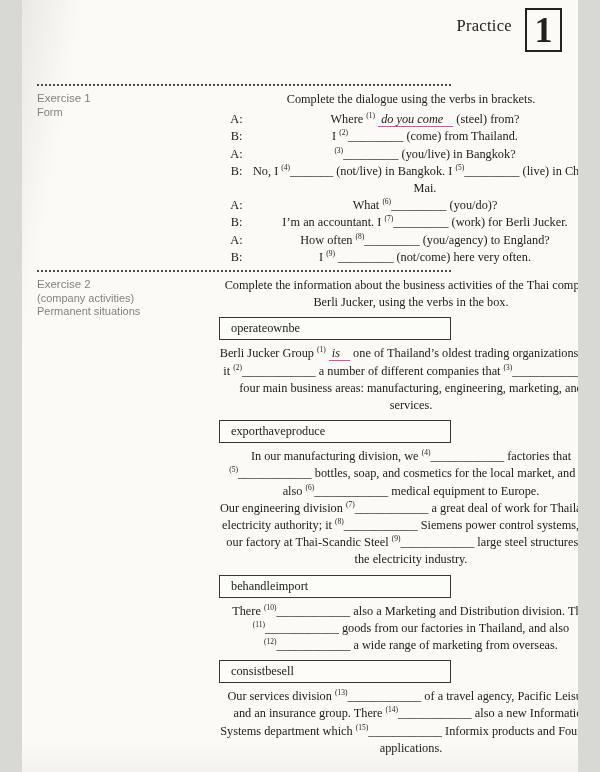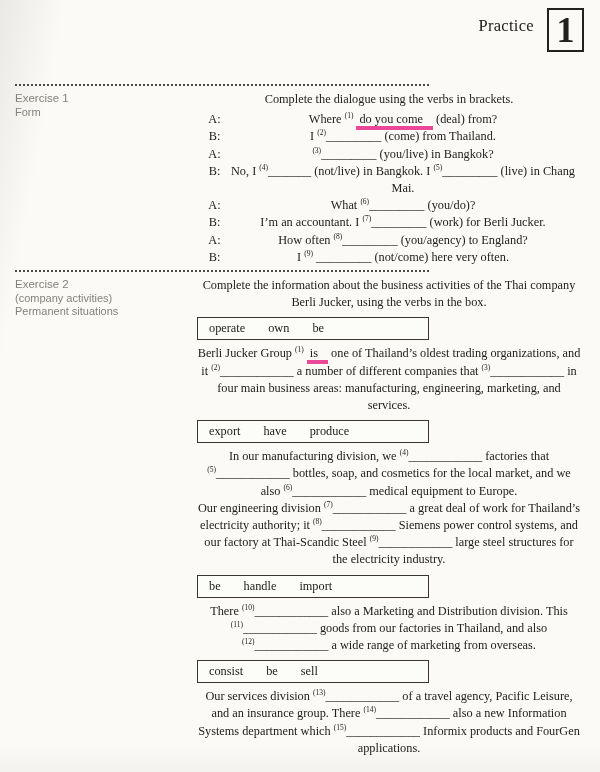--- a/index.html
+++ b/index.html
@@ -1,19 +1,19 @@
 <!DOCTYPE html>
 <html style="--paper: #fbfaf6; --ink: #232120; --label: #83837e;"><head>
 <meta charset="utf-8">
 <style>
   * { box-sizing: border-box; }
   html, body { margin: 0; padding: 0; background: #d8d8d4; }
   .page {
     position: relative;
-    width: 600px; height: 772px;
+    width: 556px; height: 772px;
     margin: 0 auto;
     background: var(--paper, #fbfaf6);
     color: var(--ink, #232120);
     font-family: "Liberation Serif", serif;
     overflow: hidden;
   }
   .page::before {
     content: ""; position: absolute; inset: 0; pointer-events: none;
     background: linear-gradient(100deg, rgba(0,0,0,0.07), rgba(0,0,0,0) 9%),
                 linear-gradient(0deg, rgba(0,0,0,0.03), rgba(0,0,0,0) 4%);
@@ -46,31 +46,32 @@
   .instruction { margin: 0 0 3px 0; }
 
   
   .dialogue { margin-left: 9px; margin-top: 2px; }
   .dline { display: flex; }
   .speaker { width: 19px; flex: none; }
   .dtext { flex: 1; }
 
   sup.num { font-size: 7.5px; line-height: 0; vertical-align: super; }
   .answer {
-    border-bottom: 4px solid #ec4899;
+    font-style: italic;
+    border-bottom: 1px solid #ec4899;
     padding: 0 10px 0 3px;
   }
 
   
   .word-box {
     margin: 6px 0 5px 1px;
     border: 1px solid #3a3731;
     width: 232px;
     padding: 2px 8px 3px 11px;
-    display: flex; gap: 23px;
+    display: flex; 
     font-size: 12.3px; line-height: 16px;
     background: rgba(255,255,255,0.35);
   }
   .para { margin: 0; }
 </style>
 </head>
 <body>
 
 <div class="page">
 
@@ -86,21 +87,21 @@
     <div class="ex-body">
       <div class="ex-left">
         <div class="ex-label">Exercise 1</div>
         <div>Form</div>
       </div>
       <div class="ex-main">
         <p class="instruction">Complete the dialogue using the verbs in brackets.</p>
         <div class="dialogue">
           <div class="dline">
             <span class="speaker">A:</span>
-            <span class="dtext"><span>Where </span><sup class="num">(1)</sup><span> </span><span class="answer">do you come</span><span> (deal) from?</span></span>
+            <span class="dtext"><span>Where </span><sup class="num">(1)</sup><span> </span><span class="answer">do you come</span><span> (steel) from?</span></span>
           </div>
           <div class="dline">
             <span class="speaker">B:</span>
             <span class="dtext"><span>I </span><sup class="num">(2)</sup><span>_________ (come) from Thailand.</span></span>
           </div>
           <div class="dline">
             <span class="speaker">A:</span>
             <span class="dtext"><sup class="num">(3)</sup><span>_________ (you/live) in Bangkok?</span></span>
           </div>
           <div class="dline">

